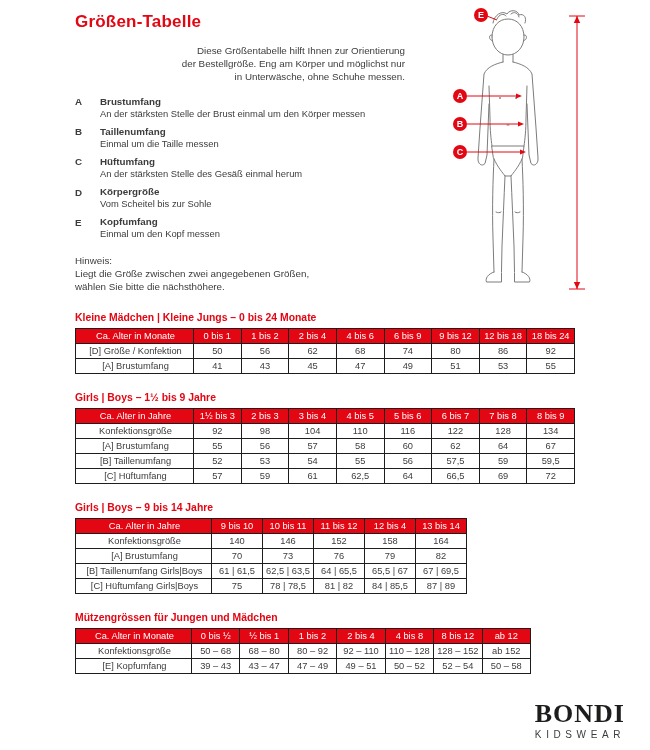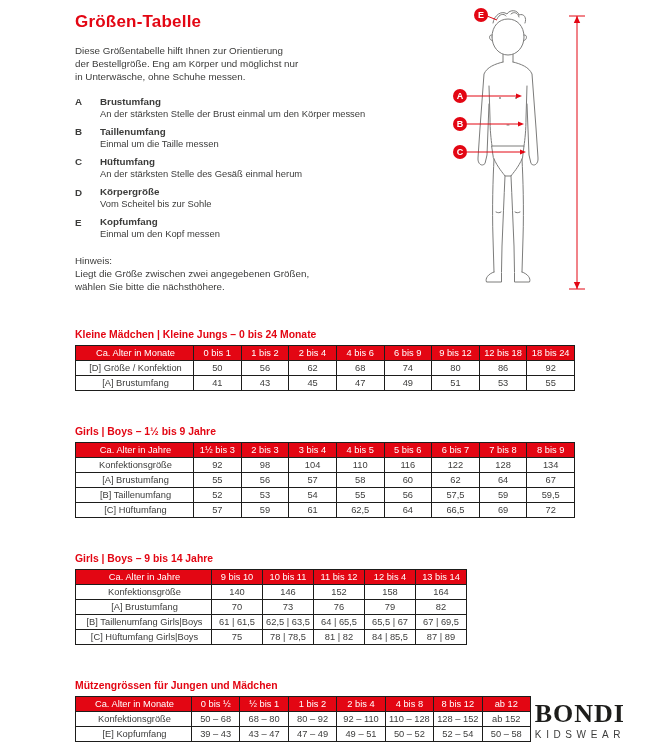--- a/index.html
+++ b/index.html
@@ -2,33 +2,33 @@
 <html><head>
 <meta charset="utf-8">
 <style>
   * { margin:0; padding:0; box-sizing:border-box; }
   html,body { background:#ffffff; }
   body { font-family:"Liberation Sans", sans-serif; color:#3c3c3b; }
   .page { position:relative; width:650px; height:750px; background:#fff; overflow:hidden; }
   .content { position:absolute; left:75px; top:12px; width:505px; }
 
   .title { color:#e30613; font-size:17px; font-weight:bold; letter-spacing:0.2px; margin-bottom:13px; }
-  .intro { font-size:9.8px; line-height:1.32; white-space:pre-line; width:330px; margin-bottom:12px; }
+  .intro { font-size:9.8px; line-height:1.32; white-space:pre-line; width:330px; margin-bottom:12px;text-align:right; }
 
   .m-list { width:350px; }
   .m-item { display:flex; margin-bottom:6px; }
   .m-key { width:25px; font-weight:bold; font-size:9.8px; padding-top:0.5px; }
   .m-label { font-weight:bold; font-size:9.8px; line-height:1.15; }
   .m-desc { font-size:9.4px; line-height:1.15; margin-top:2px; }
 
   .note { margin-top:15px; font-size:9.8px; }
   .note-title { font-weight:normal; margin-bottom:2px; }
   .note-text { white-space:pre-line; line-height:1.3; }
 
-  section.tbl-sec { margin-top:35px; }
+  section.tbl-sec { margin-top:18px; }
   .tbl-title { color:#e30613; font-weight:bold; font-size:10.4px; margin-bottom:5px; }
   table { border-collapse:collapse; table-layout:fixed; }
   th, td { border:1px solid #1d1d1b; height:15px; text-align:center; padding:1px 2px;
            font-size:9.3px; font-weight:normal; overflow:hidden; white-space:nowrap; }
   thead th { background:#e30613; color:#ffffff; border-color:#1d1d1b; }
   th:first-child, td:first-child { text-align:center; padding-left:4px; }
   table.t0, table.t1 { width:500px; }
   table.t0 th:first-child, table.t1 th:first-child { width:118px; }
   table.t2 { width:392px; }
   table.t2 th:first-child { width:136px; }

